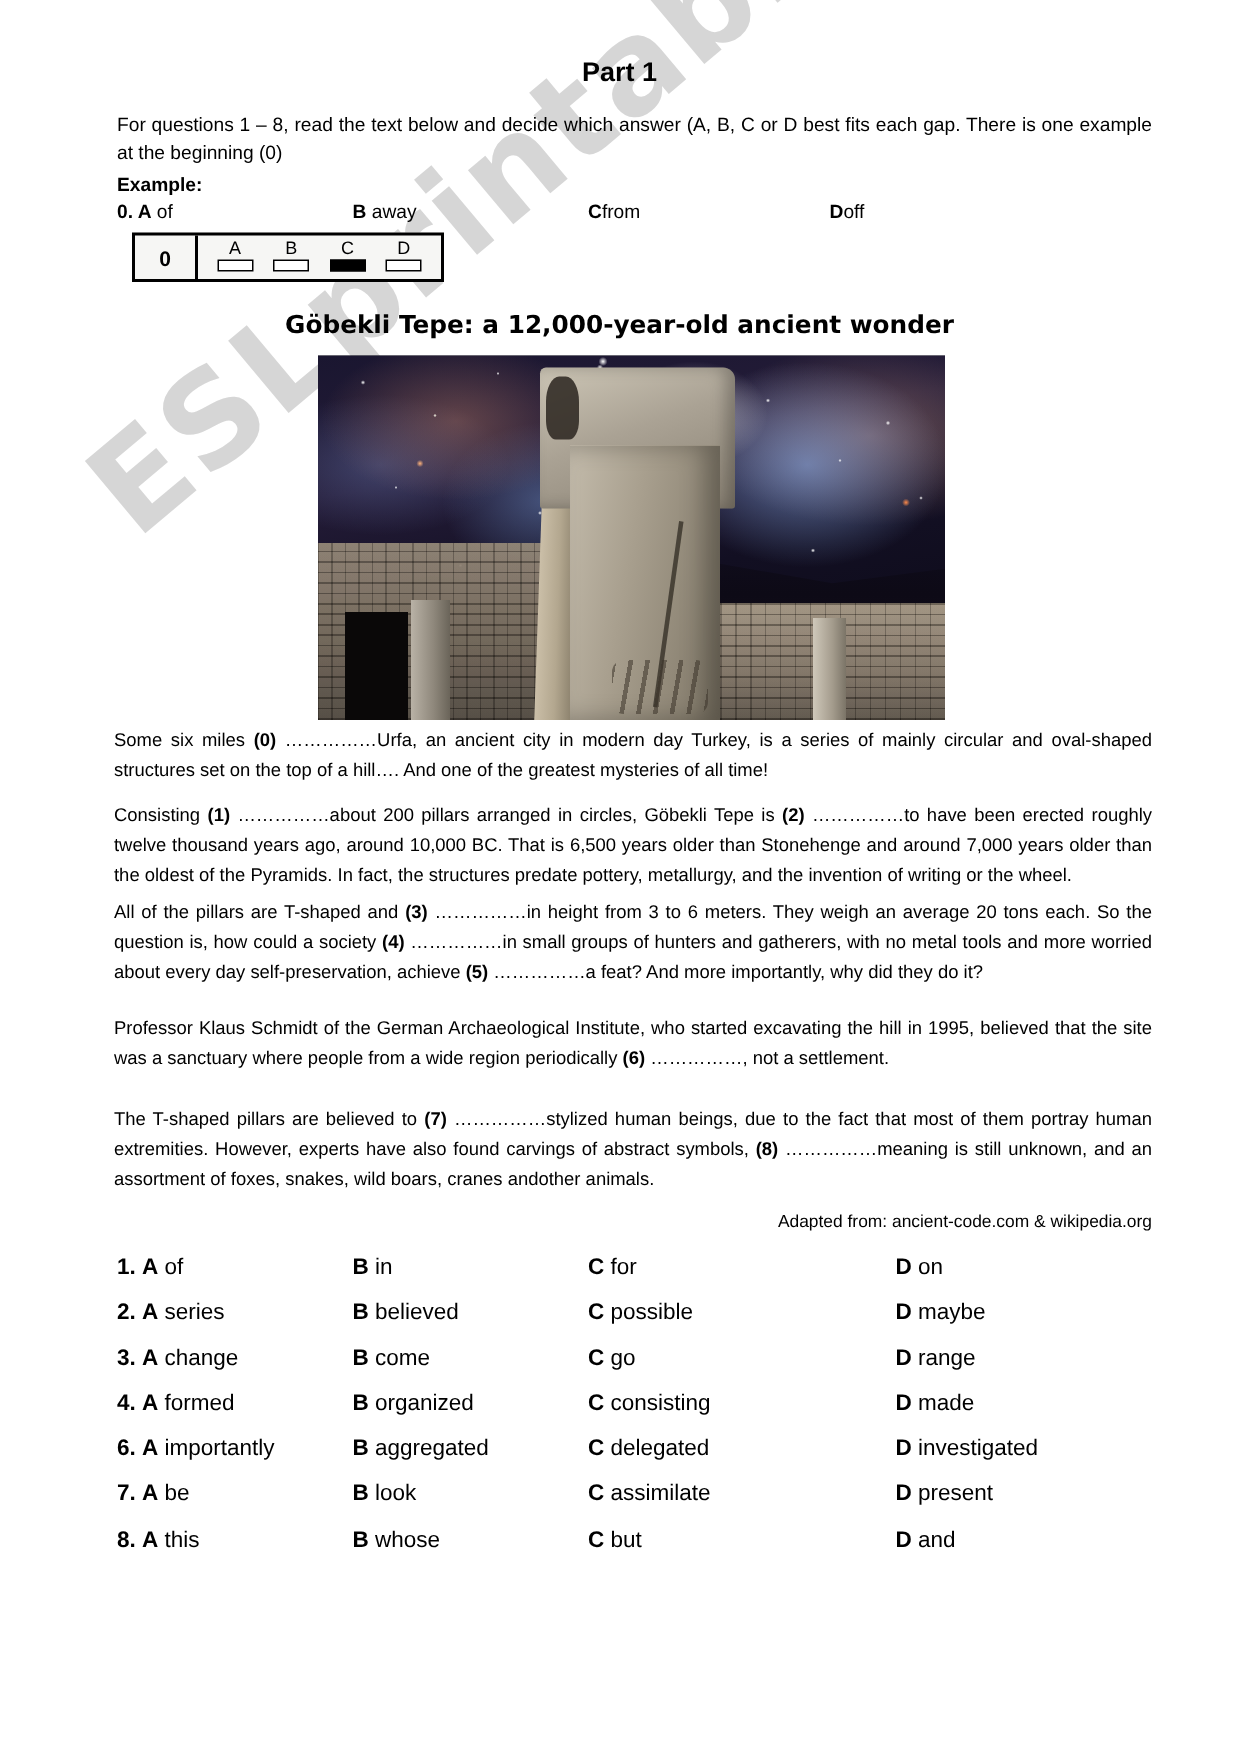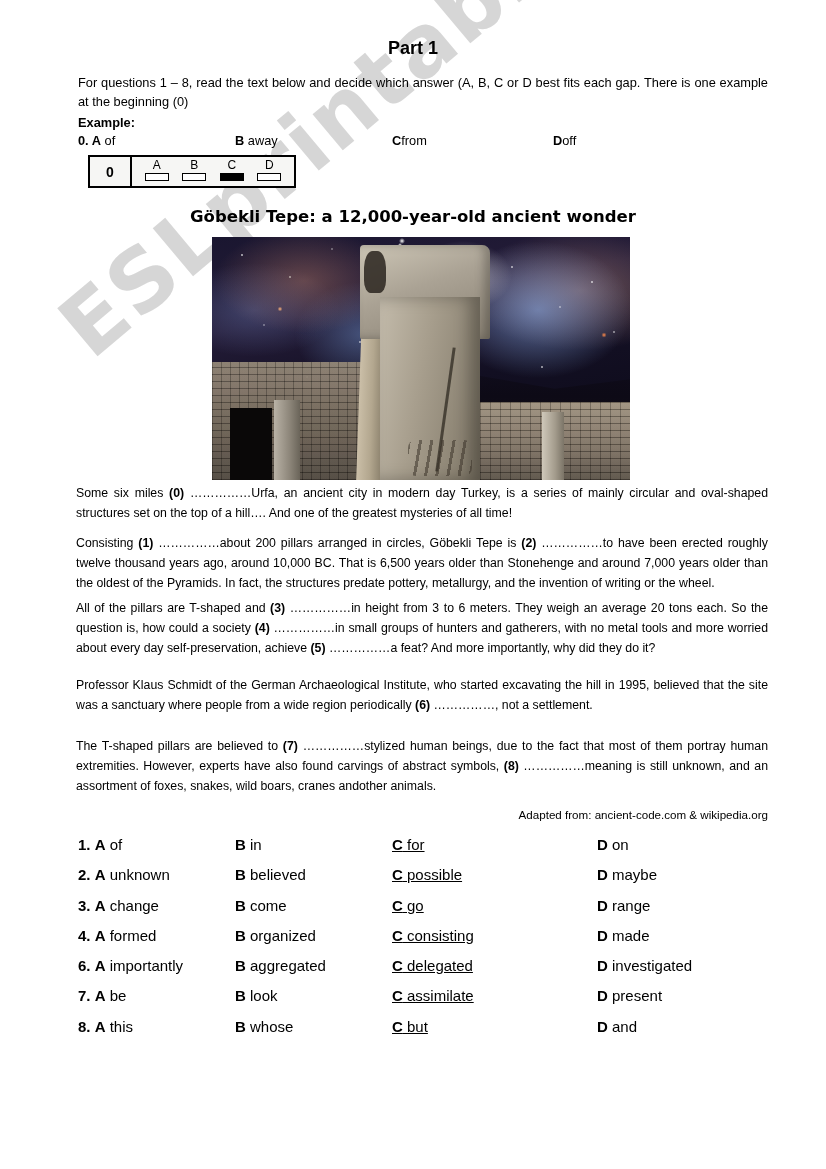--- a/index.html
+++ b/index.html
@@ -351,21 +351,21 @@
     font-size: 15px;
   }
   .qrow .cell {
     position: absolute;
     top: 0;
     white-space: nowrap;
   }
   .qrow .cell b { font-weight: bold; }
   .c-a { left: 2px; }
   .c-b { left: 159px; }
-  .c-c { left: 316px; text-decoration: underline; }
+  .c-c { left: 316px; }
   .c-d { left: 477px; padding-left: 44px; }
 </style>
 </head>
 <body>
 
 <div class="page">
 
   <div class="watermark">ESLprintables.com</div>
 
   <div class="content">
@@ -435,21 +435,21 @@
     <div class="questions">
 
       <div class="qrow">
         <span class="cell c-a"><b>1.</b> <b>A</b> <span>of</span></span>
         <span class="cell c-b"><b>B</b> <span>in</span></span>
         <span class="cell c-c"><b>C</b> <span>for</span></span>
         <span class="cell c-d"><b>D</b> <span>on</span></span>
       </div>
 
       <div class="qrow">
-        <span class="cell c-a"><b>2.</b> <b>A</b> <span>unknown</span></span>
+        <span class="cell c-a"><b>2.</b> <b>A</b> <span>series</span></span>
         <span class="cell c-b"><b>B</b> <span>believed</span></span>
         <span class="cell c-c"><b>C</b> <span>possible</span></span>
         <span class="cell c-d"><b>D</b> <span>maybe</span></span>
       </div>
 
       <div class="qrow">
         <span class="cell c-a"><b>3.</b> <b>A</b> <span>change</span></span>
         <span class="cell c-b"><b>B</b> <span>come</span></span>
         <span class="cell c-c"><b>C</b> <span>go</span></span>
         <span class="cell c-d"><b>D</b> <span>range</span></span>

